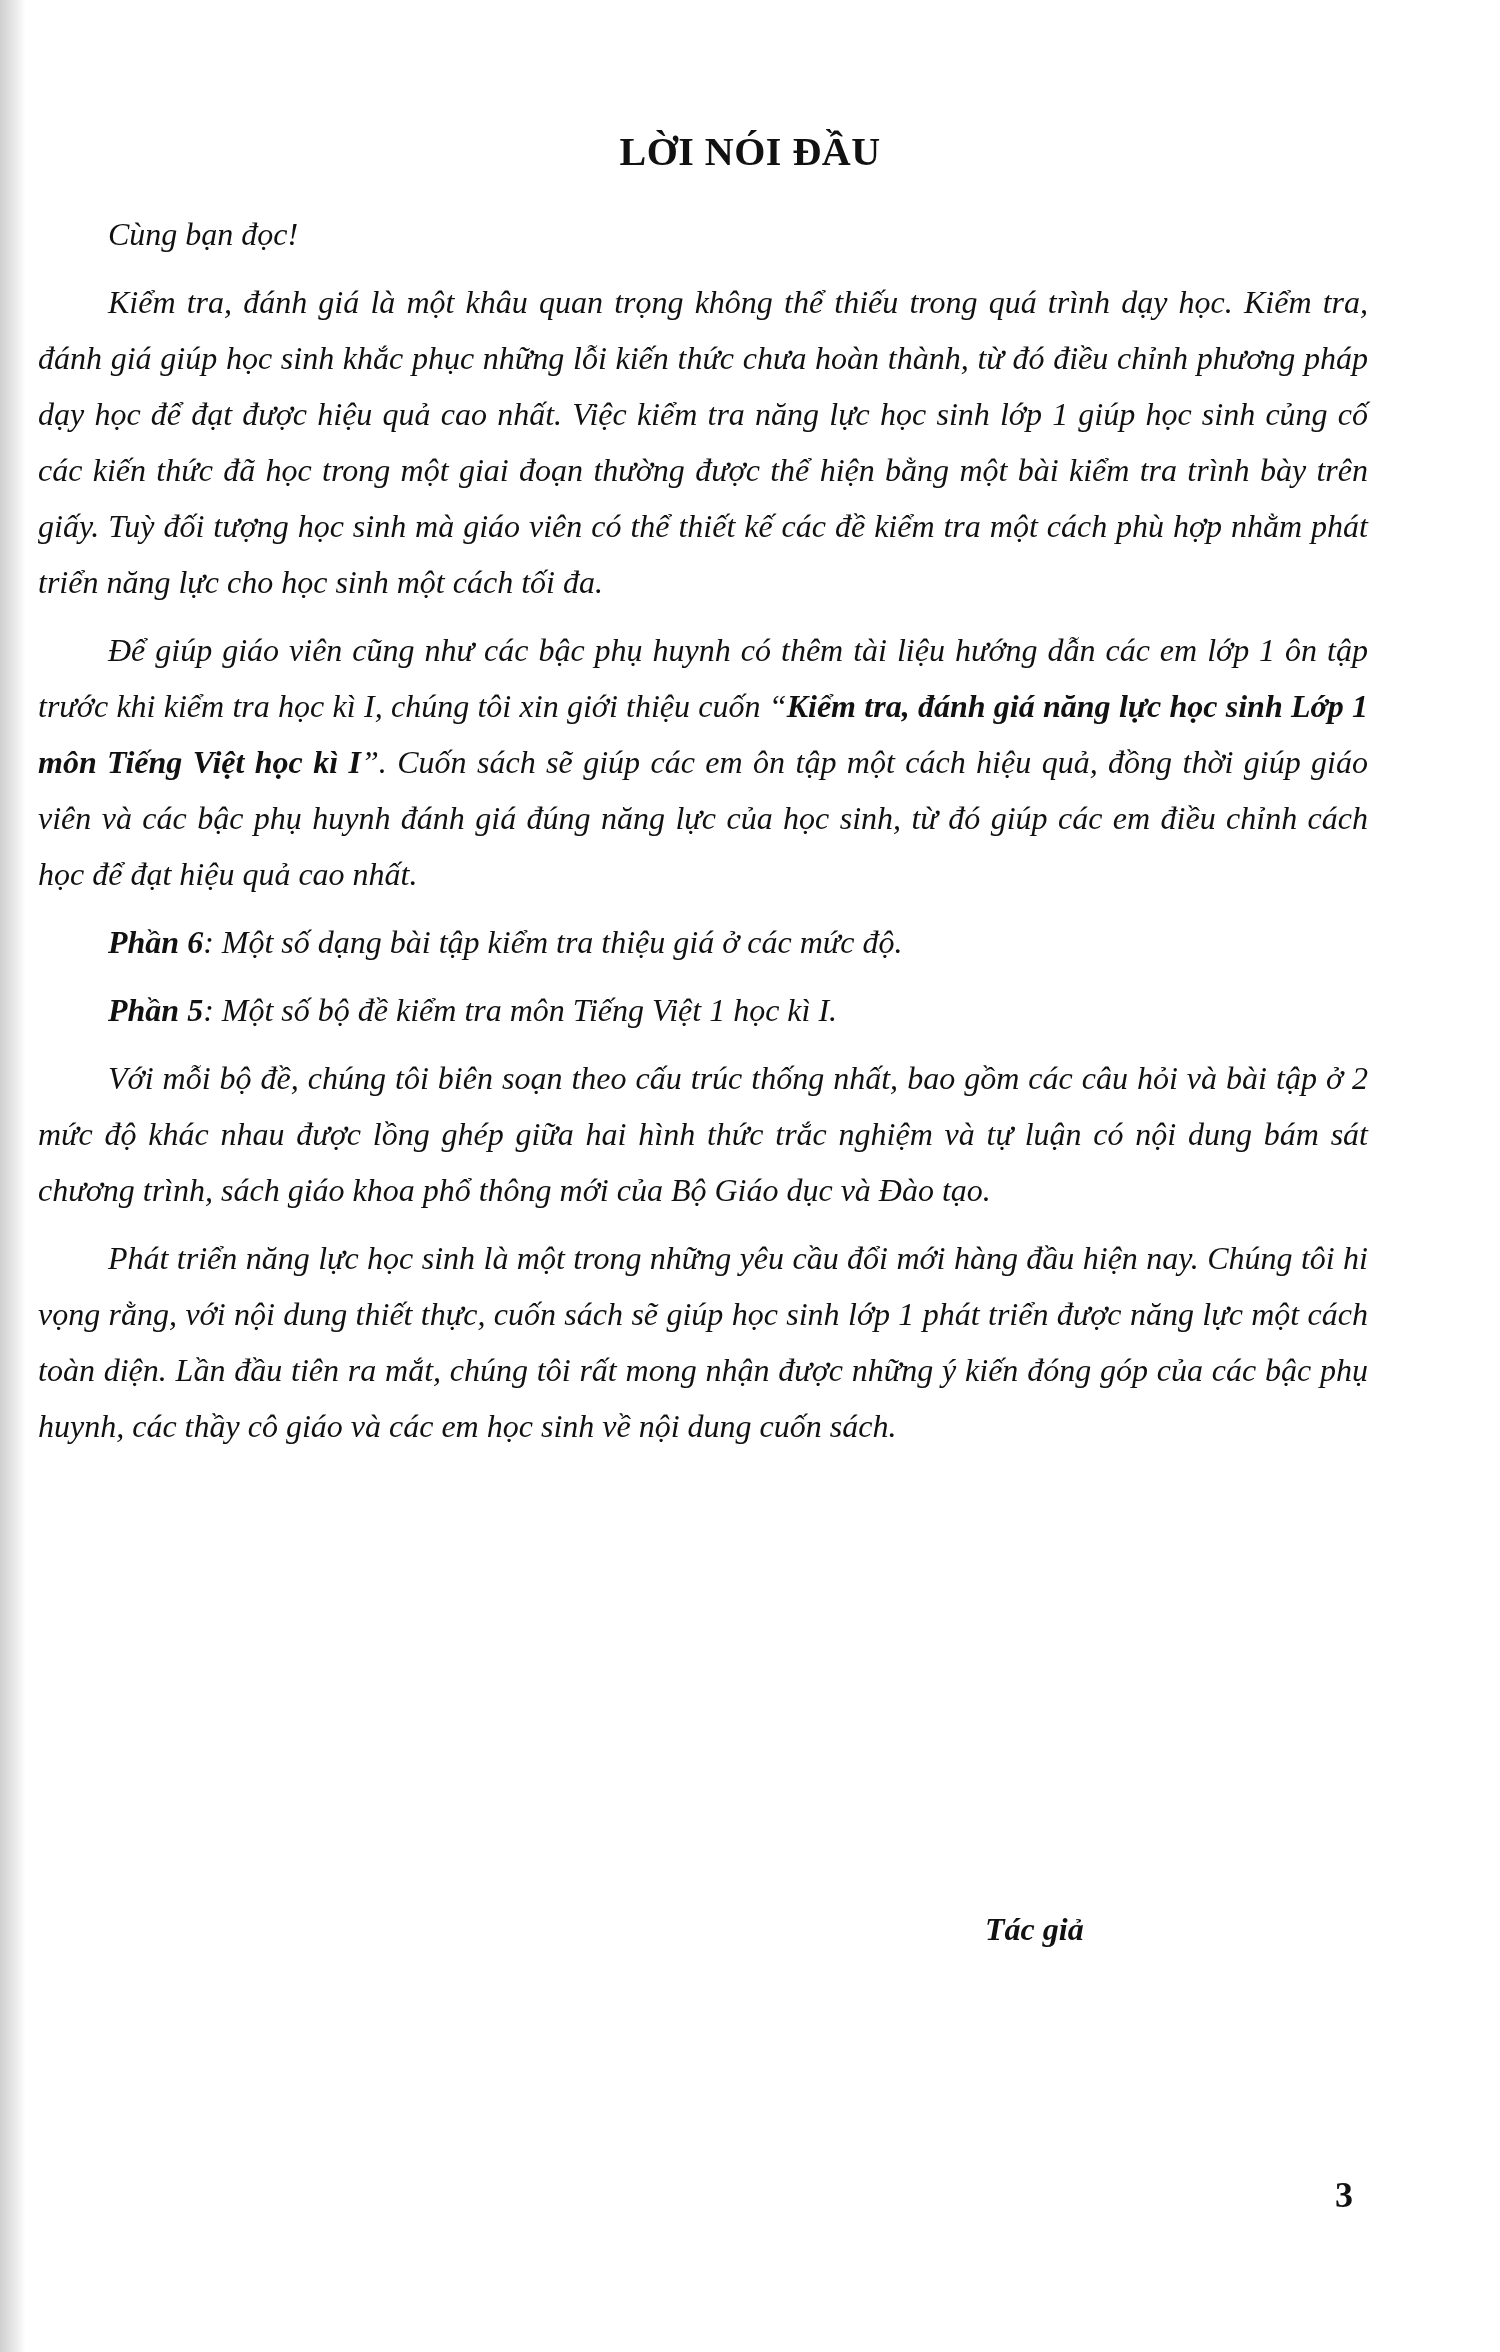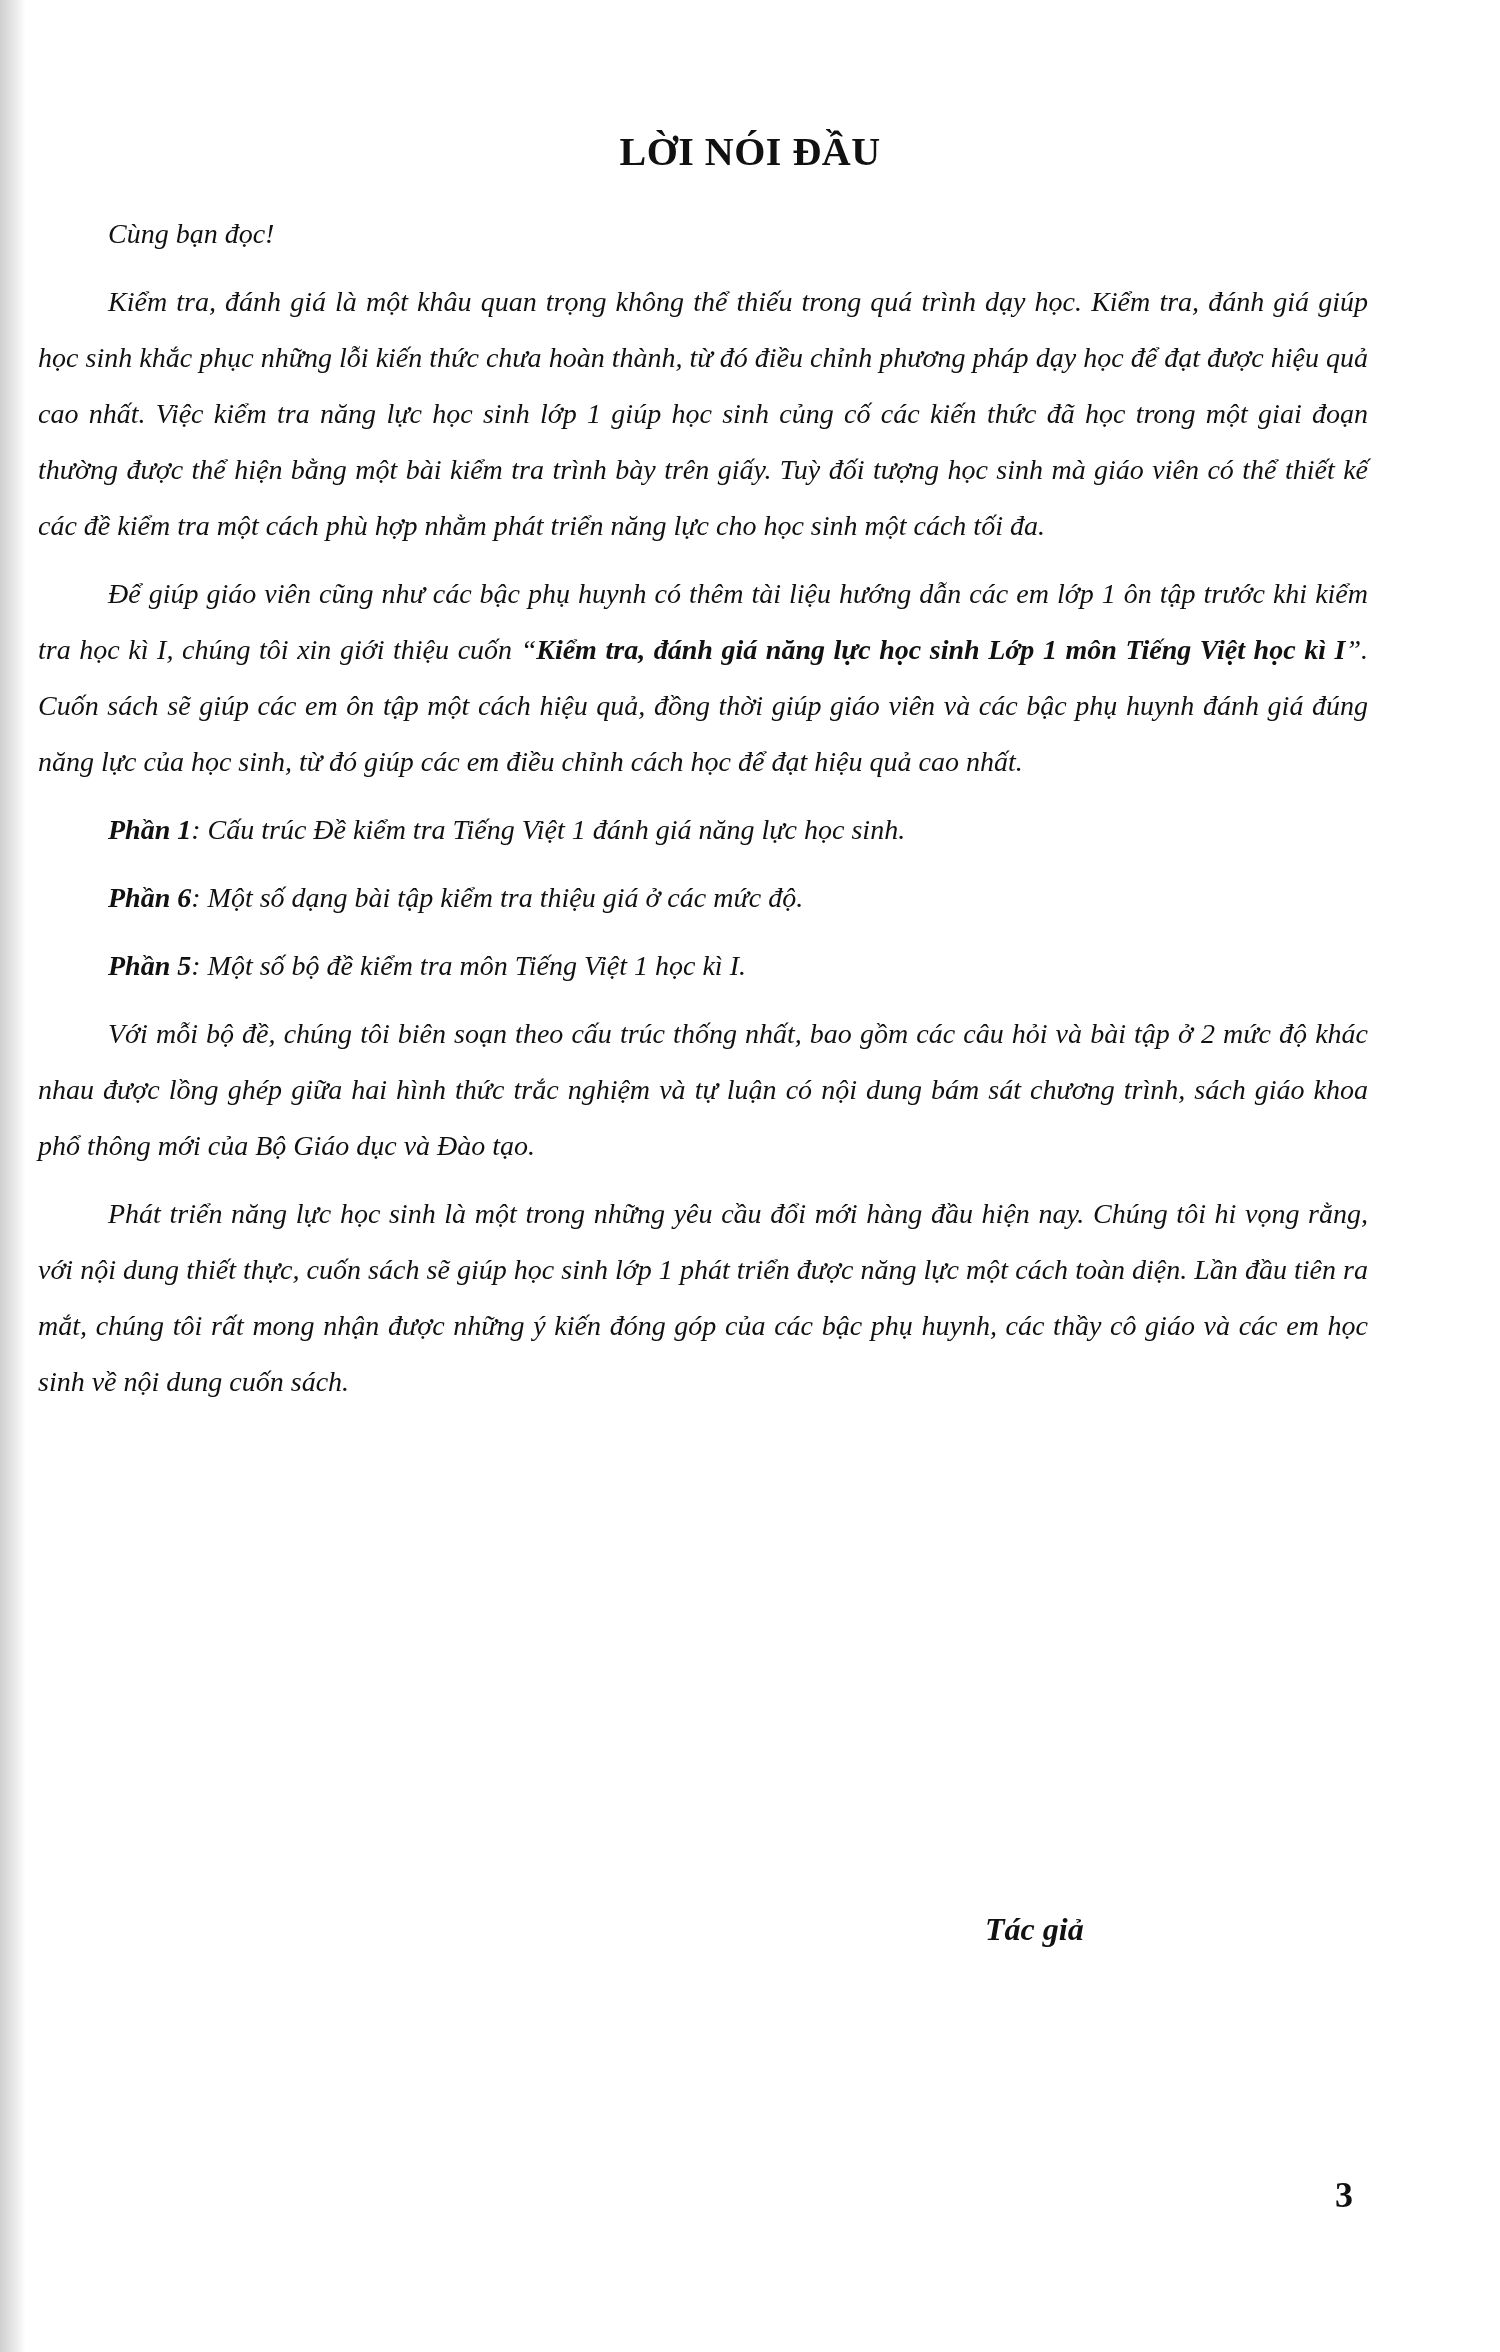--- a/index.html
+++ b/index.html
@@ -11,21 +11,21 @@
     position: absolute; left: 0; top: 0; width: 26px; height: 2352px;
     background: linear-gradient(to right, #cfcfcf 0%, #e6e6e6 50%, #ffffff 100%);
   }
   .page { position: absolute; left: 0; top: 16px; width: 1236px; height: 2352px; }
   .title {
     position: absolute; top: 112px; left: 0; width: 1500px; text-align: center;
     font-weight: bold; font-size: 40px; letter-spacing: 0.5px;
   }
   .body-text {
     position: absolute; left: 38px; width: 1330px; top: 190px;
-    font-style: italic; font-size: 28px; line-height: 56px; text-align: justify;
+    font-style: italic; font-size: 32px; line-height: 56px; text-align: justify;
   }
   .body-text p { margin: 0 0 12px 0; text-indent: 70px; }
   .body-text p.phan { text-indent: 70px; }
   .body-text .b { font-weight: bold; }
   .signature {
     position: absolute; left: 985px; top: 1895px; font-style: italic; font-weight: bold; font-size: 32px;
   }
   .page-number {
     position: absolute; left: 1335px; top: 2158px; font-weight: bold; font-size: 36px;
   }
@@ -35,21 +35,20 @@
 
 <div class="edge-shadow"></div>
 
 <div class="page">
   <div class="title">LỜI NÓI ĐẦU</div>
 
   <div class="body-text">
     <p>Cùng bạn đọc!</p>
     <p>Kiểm tra, đánh giá là một khâu quan trọng không thể thiếu trong quá trình dạy học. Kiểm tra, đánh giá giúp học sinh khắc phục những lỗi kiến thức chưa hoàn thành, từ đó điều chỉnh phương pháp dạy học để đạt được hiệu quả cao nhất. Việc kiểm tra năng lực học sinh lớp 1 giúp học sinh củng cố các kiến thức đã học trong một giai đoạn thường được thể hiện bằng một bài kiểm tra trình bày trên giấy. Tuỳ đối tượng học sinh mà giáo viên có thể thiết kế các đề kiểm tra một cách phù hợp nhằm phát triển năng lực cho học sinh một cách tối đa.</p>
     <p><span>Để giúp giáo viên cũng như các bậc phụ huynh có thêm tài liệu hướng dẫn các em lớp 1 ôn tập trước khi kiểm tra học kì I, chúng tôi xin giới thiệu cuốn “</span><span class="b">Kiểm tra, đánh giá năng lực học sinh Lớp 1 môn Tiếng Việt học kì I</span><span>”. Cuốn sách sẽ giúp các em ôn tập một cách hiệu quả, đồng thời giúp giáo viên và các bậc phụ huynh đánh giá đúng năng lực của học sinh, từ đó giúp các em điều chỉnh cách học để đạt hiệu quả cao nhất.</span></p>
-    <p class="phan"><span class="b">Phần 1</span><span>: Cấu trúc Đề kiểm tra Tiếng Việt 1 đánh giá năng lực học sinh.</span></p>
     <p class="phan"><span class="b">Phần 6</span><span>: Một số dạng bài tập kiểm tra thiệu giá ở các mức độ.</span></p>
     <p class="phan"><span class="b">Phần 5</span><span>: Một số bộ đề kiểm tra môn Tiếng Việt 1 học kì I.</span></p>
     <p>Với mỗi bộ đề, chúng tôi biên soạn theo cấu trúc thống nhất, bao gồm các câu hỏi và bài tập ở 2 mức độ khác nhau được lồng ghép giữa hai hình thức trắc nghiệm và tự luận có nội dung bám sát chương trình, sách giáo khoa phổ thông mới của Bộ Giáo dục và Đào tạo.</p>
     <p>Phát triển năng lực học sinh là một trong những yêu cầu đổi mới hàng đầu hiện nay. Chúng tôi hi vọng rằng, với nội dung thiết thực, cuốn sách sẽ giúp học sinh lớp 1 phát triển được năng lực một cách toàn diện. Lần đầu tiên ra mắt, chúng tôi rất mong nhận được những ý kiến đóng góp của các bậc phụ huynh, các thầy cô giáo và các em học sinh về nội dung cuốn sách.</p>
   </div>
 
   <div class="signature">Tác giả</div>
   <div class="page-number">3</div>
 </div>
 

